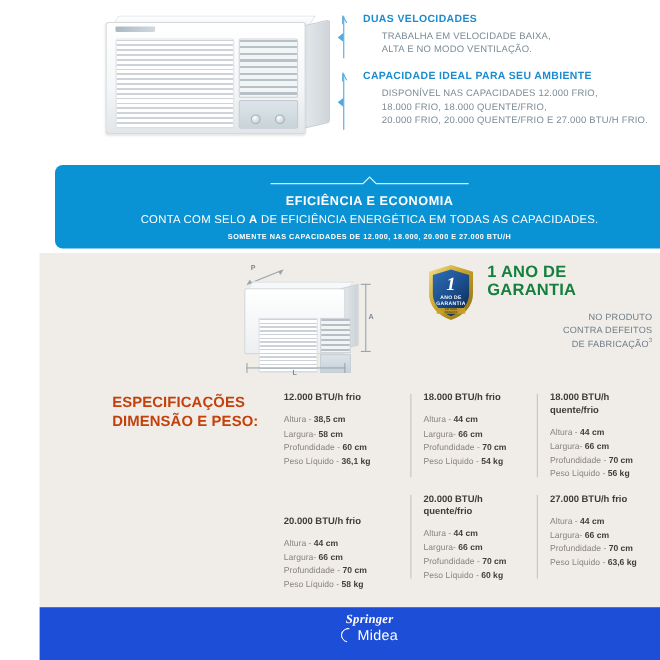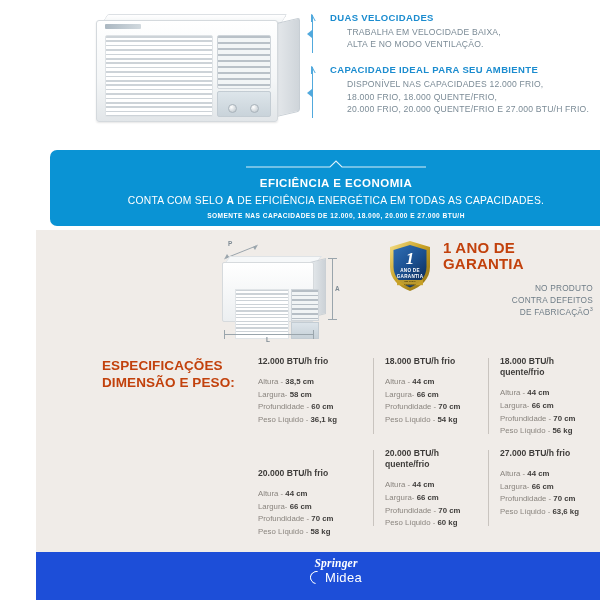--- a/index.html
+++ b/index.html
@@ -91,21 +91,21 @@
   .d-panel{position:absolute;left:68px;top:59px;width:26px;height:15px;
     background:linear-gradient(180deg,#dce4ea,#c7d1d8);border:1px solid #c3ccd3;}
   .lbl{position:absolute;font-size:6.5px;font-weight:bold;color:#7d8a93;}
   .dimline{position:absolute;background:#9aa5ac;}
   .arrowP{position:absolute;left:10px;top:4px;width:34px;height:16px;}
 
   
   .warranty{position:absolute;left:352px;top:8px;width:210px;height:80px;}
   .shield{position:absolute;left:0;top:2px;width:44px;height:52px;}
   .w-title{position:absolute;left:55px;top:2px;font-size:15px;font-weight:bold;
-    line-height:1.08;letter-spacing:.2px;color:#c2410c;}
+    line-height:1.08;letter-spacing:.2px;color:#15803d;}
   .w-body{position:absolute;left:55px;top:44px;width:150px;text-align:right;
     font-size:8.3px;line-height:1.45;letter-spacing:.2px;color:#6f7d87;}
   .w-body .sup{font-size:5.5px;vertical-align:super;}
 
   
   .spec-title{position:absolute;left:66px;top:128px;width:150px;
     font-size:13.5px;font-weight:bold;line-height:1.25;letter-spacing:.1px;color:#c2410c;}
   .spec-grid{position:absolute;left:222px;top:126px;width:340px;}
   .spec-row{display:flex;justify-content:space-between;}
   .spec-cell{width:110px;padding:0 6px 0 0;position:relative;height:92px;box-sizing:border-box;}

